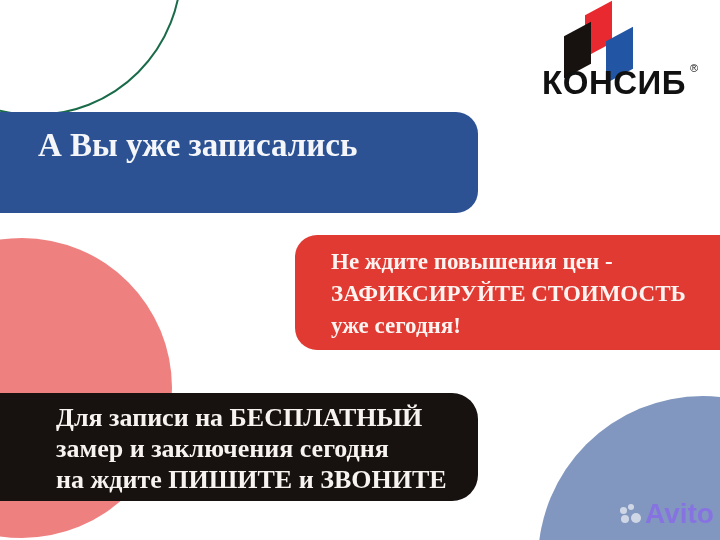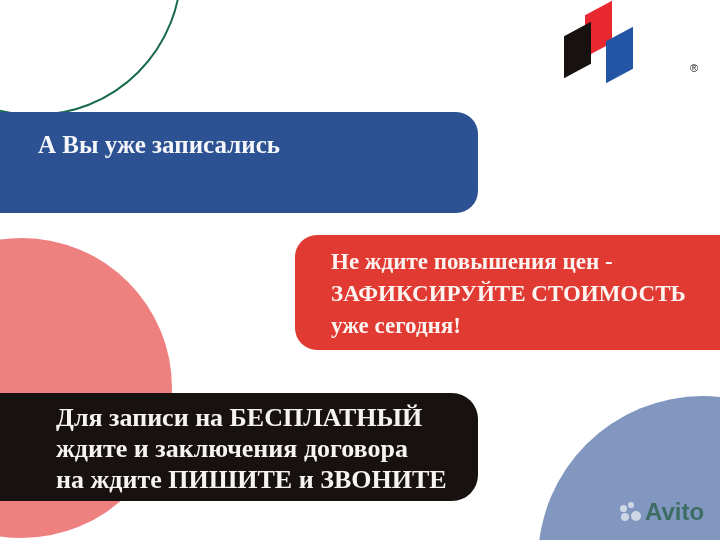--- a/index.html
+++ b/index.html
@@ -112,21 +112,21 @@
   #banner-blue {
     left: -40px;
     top: 112px;
     width: 518px;
     height: 101px;
     background: #2c5294;
     border-radius: 0 22px 22px 0;
     padding: 13px 0 0 78px;
   }
   #banner-blue .line {
-    font-size: 25px;
+    font-size: 33px;
     line-height: 40px;
     color: #f4f6fa;
   }
 
   #banner-red {
     left: 295px;
     top: 235px;
     width: 440px;
     height: 115px;
     background: #e03a32;
@@ -178,56 +178,57 @@
     background: #ffffff;
   }
   #avito-dots i:nth-child(1) { left: 0px;  top: 3px;  width: 7px;  height: 7px; }
   #avito-dots i:nth-child(2) { left: 8px;  top: 0px;  width: 6px;  height: 6px; }
   #avito-dots i:nth-child(3) { left: 1px;  top: 11px; width: 8px;  height: 8px; }
   #avito-dots i:nth-child(4) { left: 11px; top: 9px;  width: 10px; height: 10px; }
 
   #avito-text {
     font-family: "Liberation Sans", sans-serif;
     font-weight: bold;
-    font-size: 24px;
-    color: #14532d;
+    font-size: 28px;
+    color: #8b5cf6;
     line-height: 1;
   }
 </style>
 </head>
 <body>
 
 <div id="poster">
 
   <div class="shape" id="green-ring"></div>
   <div class="shape" id="salmon-circle"></div>
   <div class="shape" id="bluegrey-circle"></div>
 
   <div id="logo">
     <div id="logo-mark">
       <span class="para red"></span>
       <span class="para black"></span>
       <span class="para blue"></span>
     </div>
+    <div id="logo-wordmark">КОНСИБ</div>
     <div id="logo-reg">®</div>
   </div>
 
   <div class="banner" id="banner-blue">
     <div class="line">А Вы уже записались</div>
   </div>
 
   <div class="banner" id="banner-red">
     <div class="line">Не ждите повышения цен -</div>
     <div class="line">ЗАФИКСИРУЙТЕ СТОИМОСТЬ</div>
     <div class="line">уже сегодня!</div>
   </div>
 
   <div class="banner" id="banner-black">
     <div class="line">Для записи на БЕСПЛАТНЫЙ</div>
-    <div class="line">ждите и заключения договора</div>
+    <div class="line">замер и заключения сегодня</div>
     <div class="line">на ждите ПИШИТЕ и ЗВОНИТЕ</div>
   </div>
 
   <div id="avito-watermark">
     <span id="avito-dots">
       <i></i>
         <i></i>
         <i></i>
         <i></i>
     </span>

